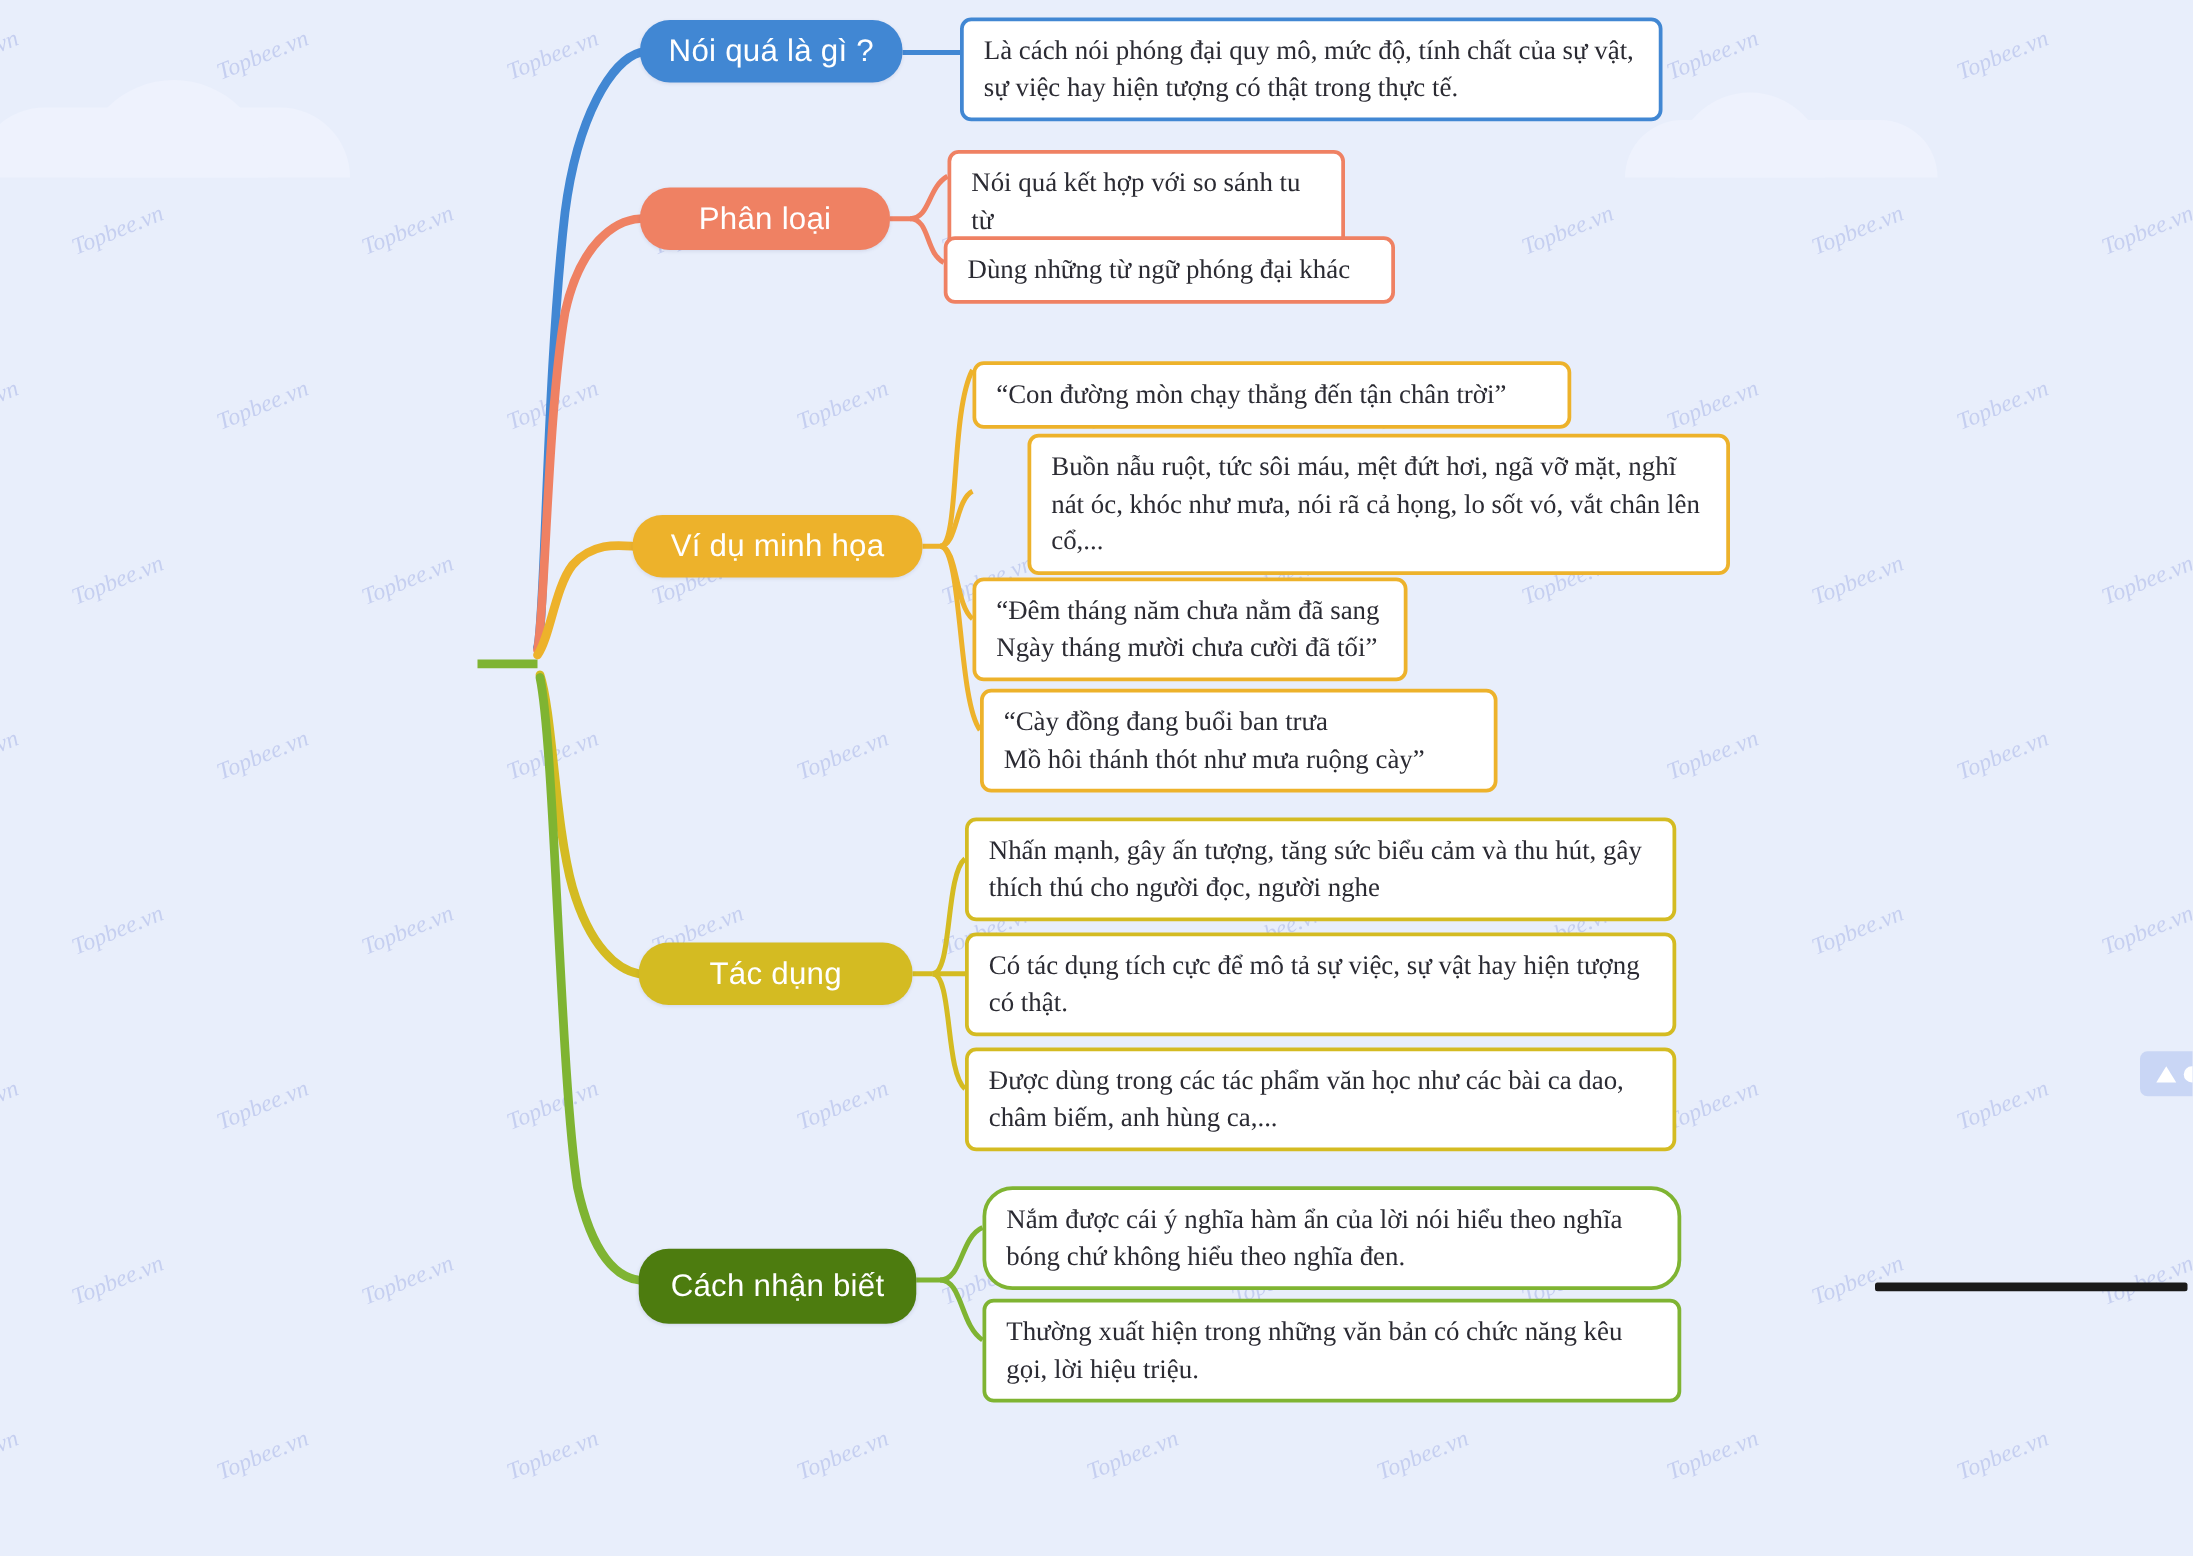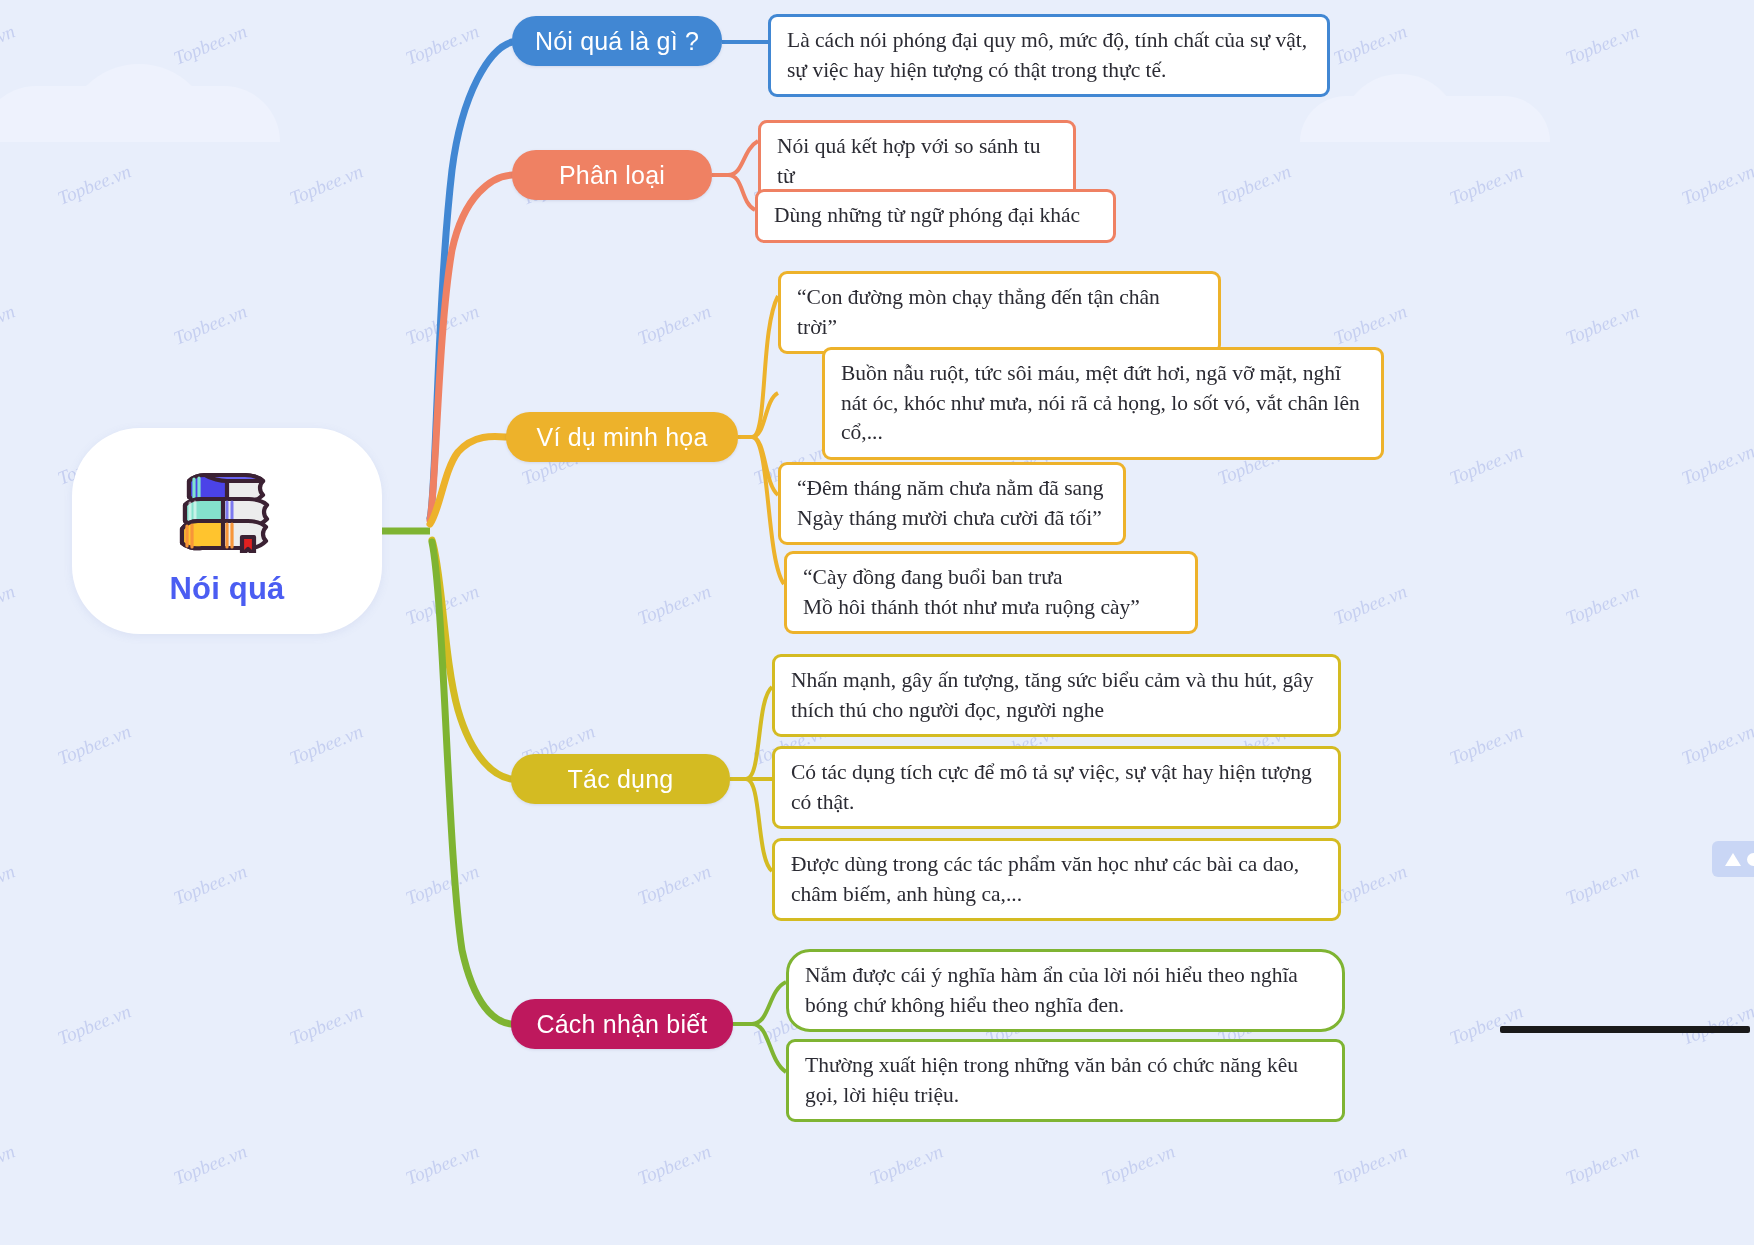--- a/index.html
+++ b/index.html
@@ -186,46 +186,20 @@
     <path d="M730,779 L746,779" stroke="#d4bb22" stroke-width="4" fill="none"></path>
     <path d="M746,779 C762,779 756,700 772,687" stroke="#d4bb22" stroke-width="4" fill="none"></path>
     <path d="M746,779 L772,779" stroke="#d4bb22" stroke-width="4" fill="none"></path>
     <path d="M746,779 C762,779 756,858 772,871" stroke="#d4bb22" stroke-width="4" fill="none"></path>
 
     <path d="M733,1024 L752,1024" stroke="#7fb432" stroke-width="4" fill="none"></path>
     <path d="M752,1024 C770,1024 768,990 786,982" stroke="#7fb432" stroke-width="4" fill="none"></path>
     <path d="M752,1024 C770,1024 768,1060 786,1072" stroke="#7fb432" stroke-width="4" fill="none"></path>
   </svg>
 
-  <div id="center-node">
-    <div class="bookwrap">
-      <svg width="112" height="96" viewBox="0 0 112 96">
-        <g stroke="#3b2133" stroke-width="4.2" stroke-linejoin="round" stroke-linecap="round" fill="none">
-
-          <path d="M18,24 L18,40 C22,44 30,46 38,45 L76,45 C82,45 88,42 92,38 C88,34 88,28 92,24 C88,20 80,18 74,18 L34,18 C28,18 22,20 18,24 Z" fill="#ececed"></path>
-          <path d="M18,24 L18,40 C22,44 30,46 38,45 L56,45 L56,18 L34,18 C28,18 22,20 18,24 Z" fill="#4b43e8"></path>
-          <path d="M34,18 L74,18 C80,18 88,20 92,24 L56,24 C50,24 40,22 34,18 Z" fill="#6a63f2"></path>
-          <path d="M23,22 L23,43 M28,21 L28,44" stroke="#7fe3cf" stroke-width="3.2"></path>
-
-          <path d="M14,48 L14,64 C18,68 26,70 34,69 L80,69 C86,69 92,66 96,62 C92,58 92,52 96,48 C92,44 84,42 78,42 L30,42 C24,42 18,44 14,48 Z" fill="#ececed"></path>
-          <path d="M14,48 L14,64 C18,68 26,70 34,69 L52,69 L52,42 L30,42 C24,42 18,44 14,48 Z" fill="#84e2cd"></path>
-          <path d="M19,46 L19,67 M24,45 L24,68" stroke="#ffffff" stroke-width="3" opacity=".55"></path>
-          <path d="M56,45 L56,68 M61,45 L61,68" stroke="#7d79f0" stroke-width="3"></path>
-
-          <path d="M11,72 L11,86 C15,90 23,92 31,91 L79,91 C85,91 91,88 95,84 C91,80 91,74 95,70 C91,66 83,64 77,64 L27,64 C21,64 15,66 11,72 Z" fill="#ececed"></path>
-          <path d="M11,72 L11,86 C15,90 23,92 31,91 L52,91 L52,64 L27,64 C21,64 15,66 11,72 Z" fill="#ffc42e"></path>
-          <path d="M16,69 L16,89 M21,68 L21,90" stroke="#f7953a" stroke-width="3.2"></path>
-          <path d="M56,67 L56,90 M61,67 L61,90" stroke="#f7953a" stroke-width="3.2"></path>
-
-          <path d="M71,80 L83,80 L83,98 L77,92 L71,98 Z" fill="#e02020"></path>
-        </g>
-      </svg>
-    </div>
-    <div id="center-title">Nói quá</div>
-  </div>
 
   <div id="nodes">
       <div class="pill" style="left: 512px; top: 16px; width: 210px; height: 50px; background: rgb(65, 135, 211);">
         <span>Nói quá là gì ?</span>
       </div>
       <div class="leaf" style="left: 768px; top: 14px; width: 562px; min-height: 60px; border-color: rgb(65, 135, 211);">
         <span class="txt">Là cách nói phóng đại quy mô, mức độ, tính chất của sự vật,
 sự việc hay hiện tượng có thật trong thực tế.</span>
       </div>
       <div class="pill" style="left: 512px; top: 150px; width: 200px; height: 50px; background: rgb(239, 129, 99);">
@@ -233,21 +207,21 @@
       </div>
       <div class="leaf" style="left: 758px; top: 120px; width: 318px; min-height: 42px; border-color: rgb(239, 129, 99);">
         <span class="txt">Nói quá kết hợp với so sánh tu từ</span>
       </div>
       <div class="leaf" style="left: 755px; top: 189px; width: 361px; min-height: 42px; border-color: rgb(239, 129, 99);">
         <span class="txt">Dùng những từ ngữ phóng đại khác</span>
       </div>
       <div class="pill" style="left: 506px; top: 412px; width: 232px; height: 50px; background: rgb(237, 178, 43);">
         <span>Ví dụ minh họa</span>
       </div>
-      <div class="leaf" style="left: 778px; top: 271px; width: 443px; min-height: 44px; border-color: rgb(237, 178, 43); align-items: center;">
+      <div class="leaf" style="left: 778px; top: 289px; width: 479px; min-height: 44px; border-color: rgb(237, 178, 43); align-items: center;">
         <span class="txt">“Con đường mòn chạy thẳng đến tận chân trời”</span>
       </div>
       <div class="leaf" style="left: 778px; top: 347px; width: 562px; min-height: 92px; border-color: rgb(237, 178, 43); margin-left: 44px;">
         <span class="txt">Buồn nẫu ruột, tức sôi máu, mệt đứt hơi, ngã vỡ mặt, nghĩ
 nát óc, khóc như mưa, nói rã cả họng, lo sốt vó, vắt chân lên
 cổ,...</span>
       </div>
       <div class="leaf" style="left: 778px; top: 462px; width: 348px; min-height: 66px; border-color: rgb(237, 178, 43);">
         <span class="txt"> “Đêm tháng năm chưa nằm đã sang
 Ngày tháng mười chưa cười đã tối”</span>
@@ -264,21 +238,21 @@
 thích thú cho người đọc, người nghe</span>
       </div>
       <div class="leaf" style="left: 772px; top: 746px; width: 569px; min-height: 66px; border-color: rgb(212, 187, 34);">
         <span class="txt"> Có tác dụng tích cực để mô tả sự việc, sự vật hay hiện tượng
 có thật.</span>
       </div>
       <div class="leaf" style="left: 772px; top: 838px; width: 569px; min-height: 66px; border-color: rgb(212, 187, 34);">
         <span class="txt">Được dùng trong các tác phẩm văn học như các bài ca dao,
 châm biếm, anh hùng ca,...</span>
       </div>
-      <div class="pill" style="left: 511px; top: 999px; width: 222px; height: 50px; background: #be185d;">
+      <div class="pill" style="left: 511px; top: 999px; width: 222px; height: 60px; background: #4d7c0f;">
         <span>Cách nhận biết</span>
       </div>
       <div class="leaf" style="left: 786px; top: 949px; width: 559px; min-height: 66px; border-color: rgb(127, 180, 50); border-radius: 24px;">
         <span class="txt">Nắm được cái ý nghĩa hàm ẩn của lời nói hiểu theo nghĩa
 bóng chứ không hiểu theo nghĩa đen.</span>
       </div>
       <div class="leaf" style="left: 786px; top: 1039px; width: 559px; min-height: 66px; border-color: rgb(127, 180, 50);">
         <span class="txt">Thường xuất hiện trong những văn bản có chức năng kêu
 gọi, lời hiệu triệu.</span>
       </div>

